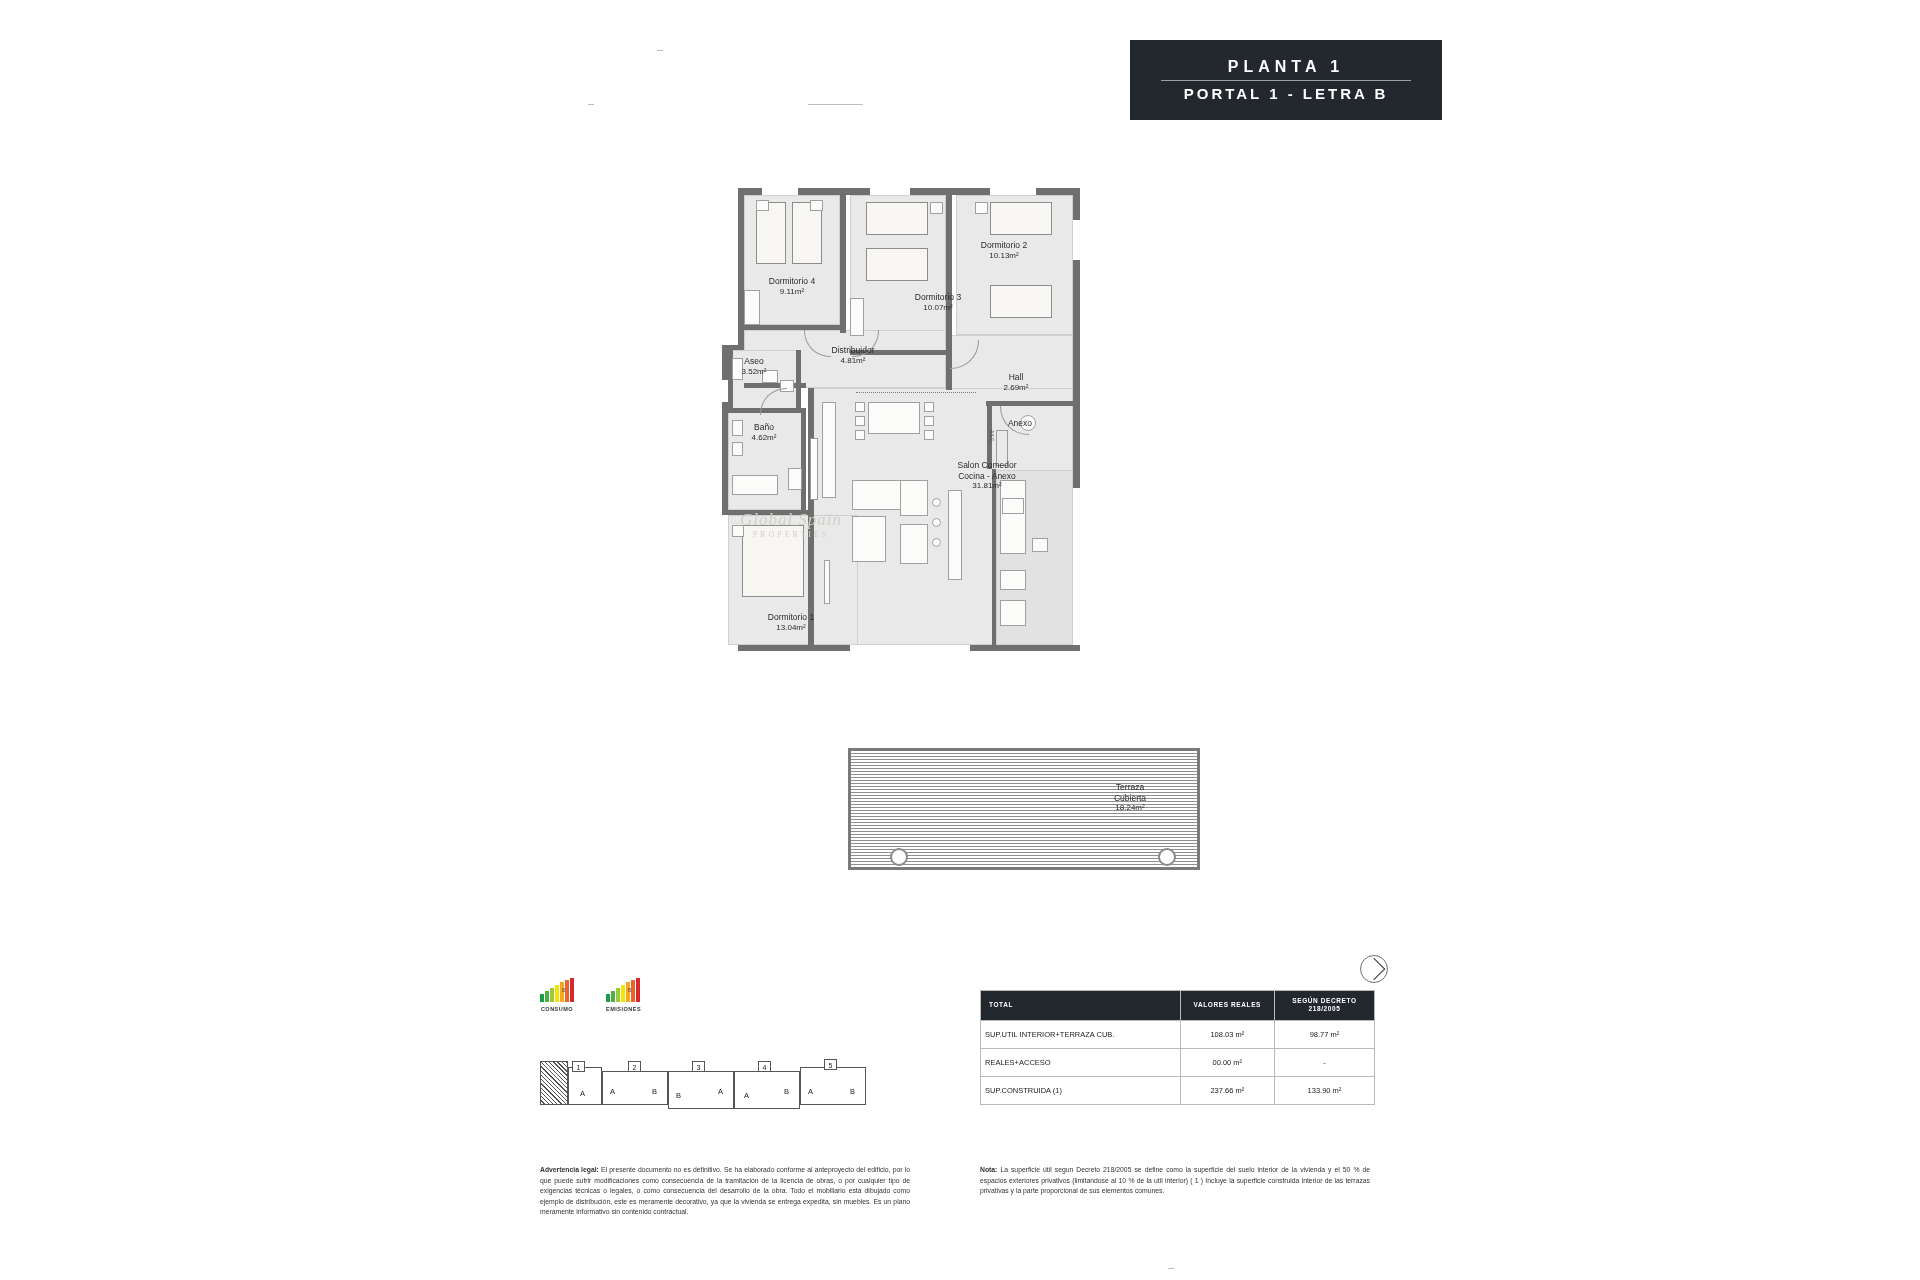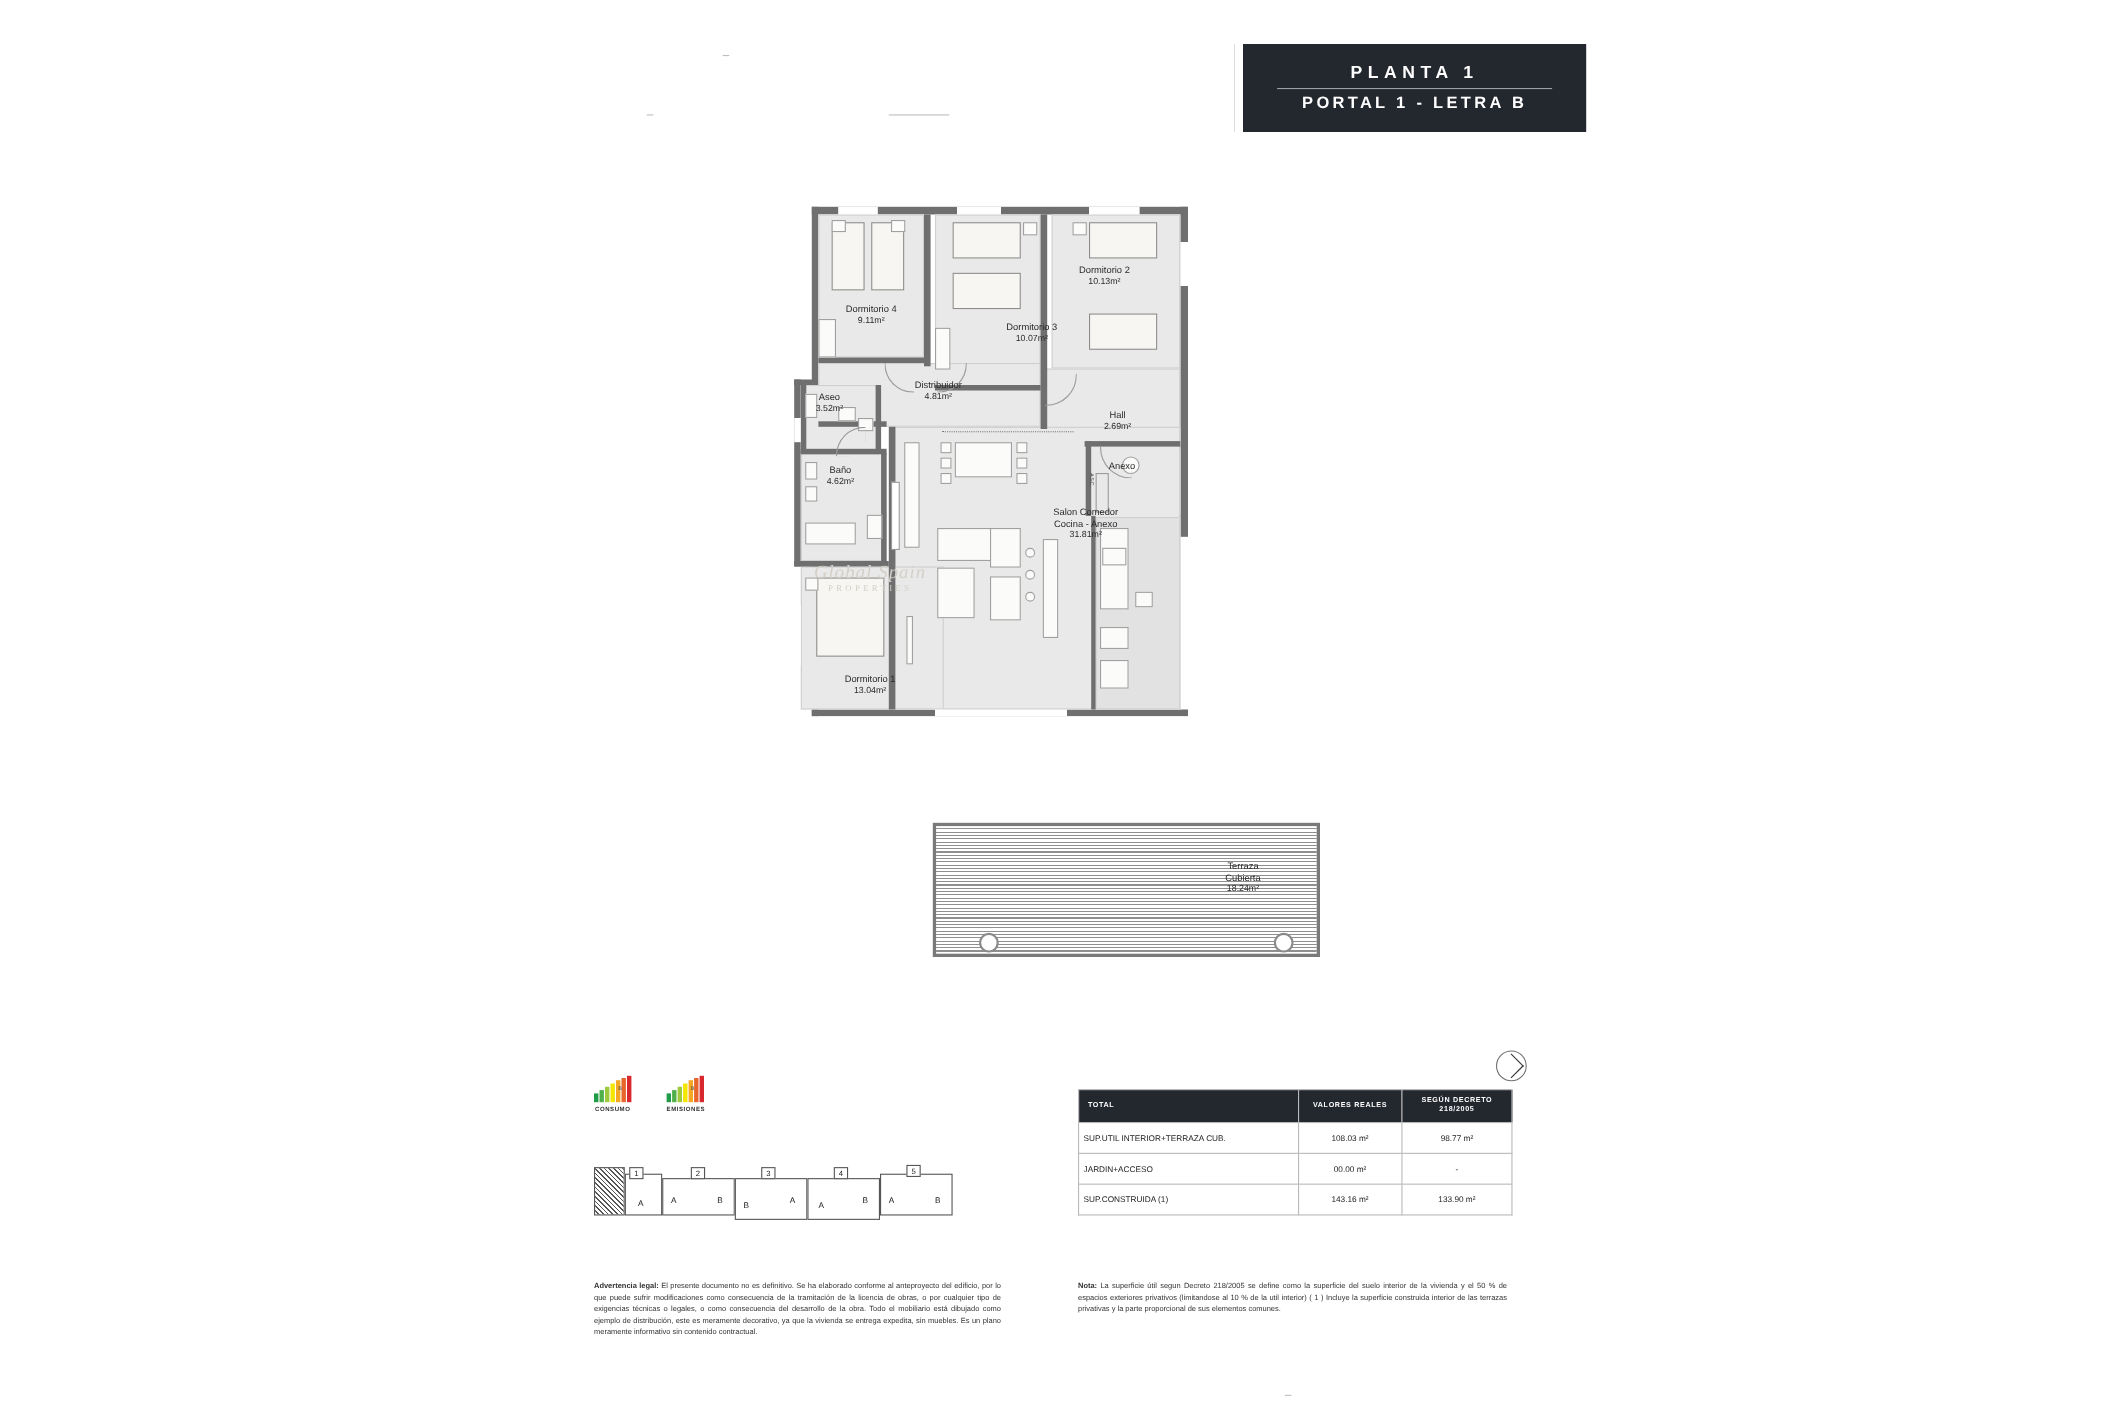--- a/index.html
+++ b/index.html
@@ -343,27 +343,27 @@
         <th class="col-r c">SEGÚN DECRETO 218/2005</th>
       </tr>
     </thead>
     <tbody>
       <tr>
         <td>SUP.UTIL INTERIOR+TERRAZA CUB.</td>
         <td class="c">108.03 m²</td>
         <td class="c">98.77 m²</td>
       </tr>
       <tr>
-        <td>JARDIN+ACCESO</td>
+        <td>REALES+ACCESO</td>
         <td class="c">00.00 m²</td>
         <td class="c">-</td>
       </tr>
       <tr>
         <td>SUP.CONSTRUIDA (1)</td>
-        <td class="c">143.16 m²</td>
+        <td class="c">237.66 m²</td>
         <td class="c">133.90 m²</td>
       </tr>
     </tbody>
   </table>
 
   <div class="legal">
     <b>Advertencia legal:</b>
     <span>El presente documento no es definitivo. Se ha elaborado conforme al anteproyecto del edificio, por lo que puede sufrir modificaciones como consecuencia de la tramitación de la licencia de obras, o por cualquier tipo de exigencias técnicas o legales, o como consecuencia del desarrollo de la obra. Todo el mobiliario está dibujado como ejemplo de distribución, este es meramente decorativo, ya que la vivienda se entrega expedita, sin muebles. Es un plano meramente informativo sin contenido contractual.</span>
   </div>
 

